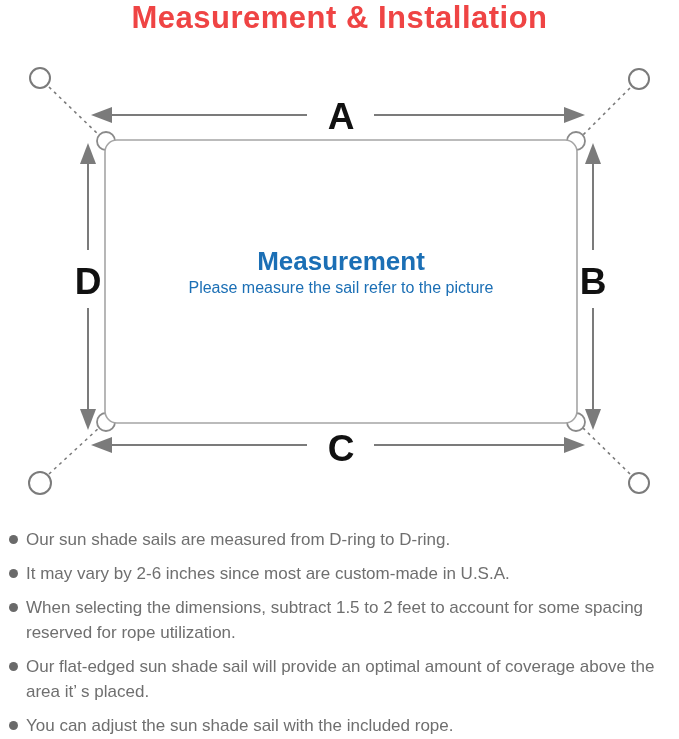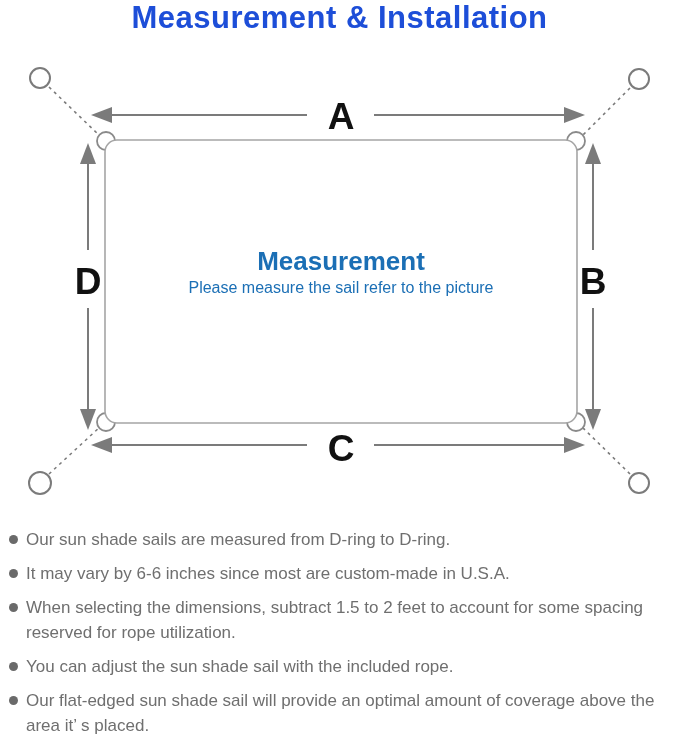--- a/index.html
+++ b/index.html
@@ -13,21 +13,21 @@
   }
   .page-title {
     position: absolute;
     top: 0px;
     left: 0;
     width: 100%;
     margin: 0;
     text-align: center;
     font-size: 31px;
     font-weight: bold;
-    color: #1d4ed8;
+    color: #ef4444;
     letter-spacing: 0.5px;
   }
   .diagram {
     position: absolute;
     top: 0;
     left: 0;
   }
   .dim-label {
     font-family: "Liberation Sans", sans-serif;
     font-size: 37px;
@@ -136,29 +136,29 @@
     <text class="center-sub" x="341" y="293" text-anchor="middle">Please measure the sail refer to the picture</text>
   </svg>
 
   <ul class="notes">
     <li>
       <span class="dot"></span>
       <span>Our sun shade sails are measured from D-ring to D-ring.</span>
     </li>
     <li>
       <span class="dot"></span>
-      <span>It may vary by 6-6 inches since most are custom-made in U.S.A.</span>
+      <span>It may vary by 2-6 inches since most are custom-made in U.S.A.</span>
     </li>
     <li>
       <span class="dot"></span>
       <span>When selecting the dimensions, subtract 1.5 to 2 feet to account for some spacing reserved for rope utilization.</span>
     </li>
     <li>
       <span class="dot"></span>
-      <span>You can adjust the sun shade sail with the included rope.</span>
+      <span>Our flat-edged sun shade sail will provide an optimal amount of coverage above the area it’ s placed.</span>
     </li>
     <li>
       <span class="dot"></span>
-      <span>Our flat-edged sun shade sail will provide an optimal amount of coverage above the area it’ s placed.</span>
+      <span>You can adjust the sun shade sail with the included rope.</span>
     </li>
   </ul>
 
 </div>
 
 </body></html>

